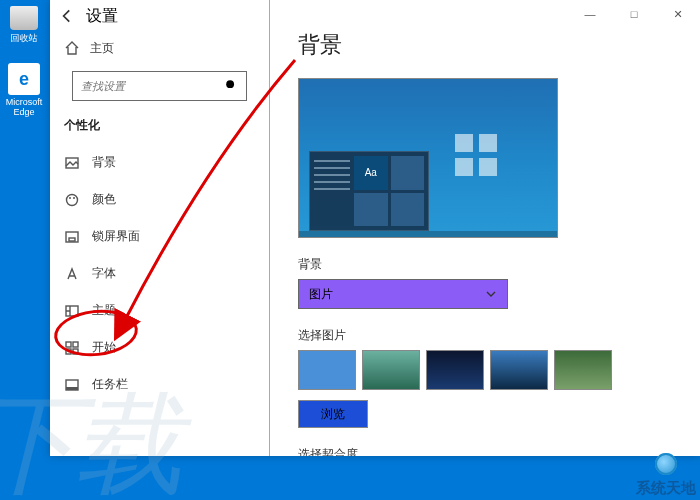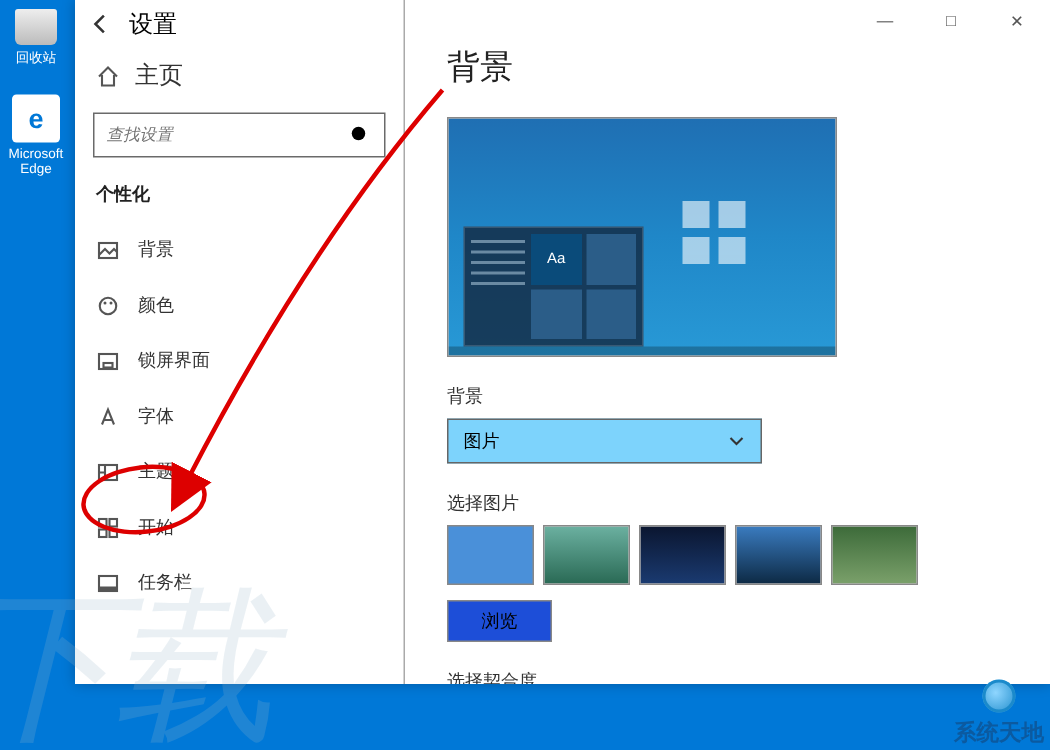--- a/index.html
+++ b/index.html
@@ -10,25 +10,25 @@
 .desktop-icon { width: 48px; text-align: center; color: #fff; font-size: 9px; margin-top: 6px; cursor: pointer; }
 .desktop-icon .bin { width: 28px; height: 24px; margin: 0 auto 2px; background: linear-gradient(#eee,#bbb); border-radius: 2px 2px 4px 4px; position: relative; }
 .desktop-icon .edge { width: 32px; height: 32px; margin: 0 auto 2px; background: #fff; border-radius: 3px; display: flex; align-items: center; justify-content: center; color: #0078d7; font-size: 18px; font-weight: bold; }
 
 .settings-window { position: absolute; left: 50px; top: 0; width: 650px; height: 456px; background: #fff; display: flex; box-shadow: 0 0 8px rgba(0,0,0,.25); }
 
 .sidebar { width: 220px; height: 100%; background: #fff; border-right: 1px solid #aaa; display: flex; flex-direction: column; padding-top: 0; }
 .titlebar { height: 32px; display: flex; align-items: center; padding: 0 8px; gap: 10px; }
 .titlebar .back { width: 18px; height: 18px; display: inline-flex; align-items: center; justify-content: center; font-size: 14px; color: #333; cursor: pointer; }
 
-.home-row { display: flex; align-items: center; gap: 10px; padding: 8px 14px; font-size: 16px; color: #333; cursor: pointer; }
+.home-row { display: flex; gap: 10px; padding: 8px 14px; font-size: 12px; color: #333; cursor: pointer; }
 .ic { width: 16px; height: 16px; display: inline-flex; align-items: center; justify-content: center; }
 .ic svg { width: 16px; height: 16px; stroke: #555; fill: none; stroke-width: 1.4; }
 
-.search-row { padding: 6px 12px 10px; }
+.search-row { padding: 6px 22px 10px; }
 .search-box { width: 100%; height: 30px; border: 1px solid #6a6a6a; display: flex; align-items: center; padding: 0 8px; }
 .search-box input { border: 0; outline: 0; flex: 1; font-size: 11px; font-style: italic; color: #888; background: transparent; }
 .search-box .sglass { width: 16px; height: 16px; }
 
 .section-header { padding: 6px 14px 10px; font-size: 12px; font-weight: 600; color: #222; }
 
 .nav { list-style: none; }
 .nav li { display: flex; align-items: center; gap: 12px; padding: 10px 14px; font-size: 12px; color: #333; cursor: pointer; }
 .nav li .ic svg { stroke: #555; }
 
@@ -42,21 +42,21 @@
 .preview .winlogo .q3 { left: 0; bottom: 0; } .preview .winlogo .q4 { right: 0; bottom: 0; }
 .preview .startmenu { position: absolute; left: 10px; bottom: 6px; width: 120px; height: 80px; background: rgba(20,45,70,.85); border: 1px solid rgba(255,255,255,.15); }
 .preview .startmenu .tiles { position: absolute; right: 4px; top: 4px; width: 70px; height: 70px; display: grid; grid-template-columns: 1fr 1fr; grid-template-rows: 1fr 1fr; gap: 3px; }
 .preview .startmenu .tiles div { background: #2b5d88; }
 .preview .startmenu .tiles div:first-child { background: #0a4b7a; display:flex; align-items:center; justify-content:center; color:#fff; font-size:10px; }
 .preview .startmenu .lines { position:absolute; left:4px; top:8px; width:36px; }
 .preview .startmenu .lines span { display:block; height:2px; background:#6a8aa3; margin-bottom:5px; }
 .preview .taskbar { position: absolute; left:0; right:0; bottom:0; height:6px; background: rgba(0,0,0,.25); }
 
 .field-label { font-size: 12px; color: #333; margin-top: 18px; margin-bottom: 6px; }
-.select { width: 210px; height: 30px; border: 1px solid #666; display: flex; align-items: center; justify-content: space-between; padding: 0 10px; font-size: 12px; cursor: pointer; background:#7dd3fc; }
+.select { width: 210px; height: 30px; border: 1px solid #666; display: flex; align-items: center; justify-content: space-between; padding: 0 10px; font-size: 12px; cursor: pointer; background:#8b5cf6; }
 .select .chev { width: 12px; height: 12px; }
 
 .thumbs { display: flex; gap: 6px; margin-top: 0; }
 .thumbs .th { width: 58px; height: 40px; background: #4a90d9; border: 1px solid #888; cursor: pointer; }
 .thumbs .th.t2 { background: linear-gradient(#6bb0a0,#2a6a55); }
 .thumbs .th.t3 { background: linear-gradient(#0b1630,#1a3a70); }
 .thumbs .th.t4 { background: linear-gradient(#3a7bbf,#0d2a45); }
 .thumbs .th.t5 { background: linear-gradient(#3d6b3a,#7aa06a); }
 
 .browse-btn { margin-top: 10px; width: 70px; height: 28px; border: 1px solid #888; background: #1d4ed8; font-size: 12px; cursor: pointer; display: flex; align-items: center; justify-content: center; }

